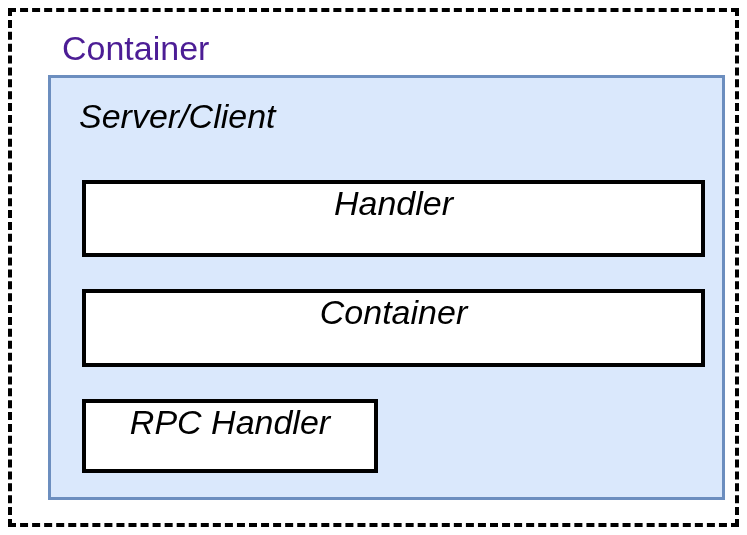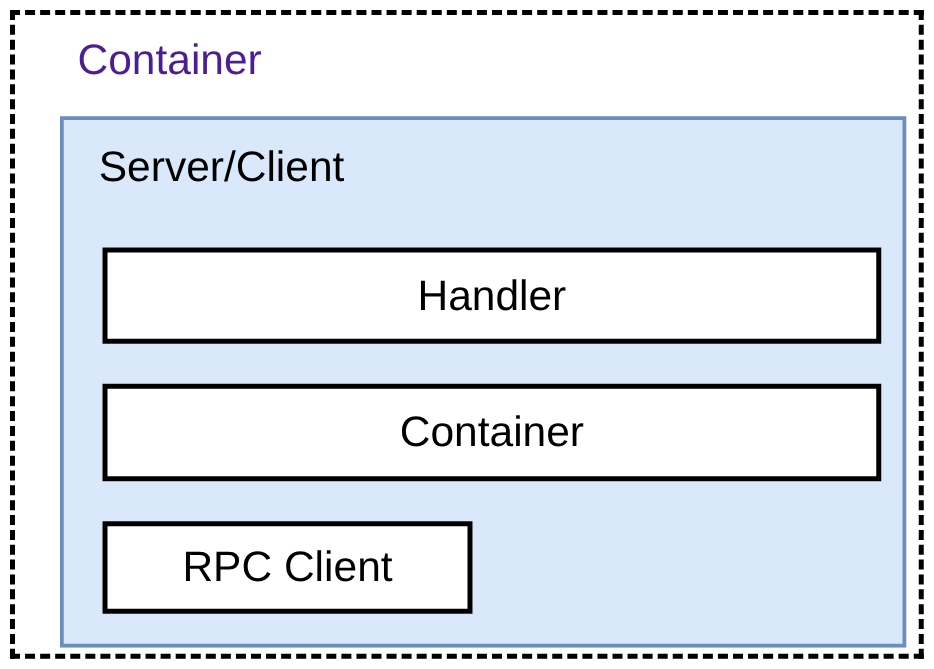--- a/index.html
+++ b/index.html
@@ -41,46 +41,46 @@
     line-height: 40px;
     color: #4c1d95;
     white-space: nowrap;
     letter-spacing: 0px;
   }
 
   
   .panel {
     position: absolute;
     left: 36px;
-    top: 81px;
+    top: 63px;
     width: 677px;
     height: 425px;
     box-sizing: border-box;
     background: #dae8fc;
     border: 3px solid #6c8ebf;
+    font-style: italic;
   }
 
   .panel-label {
     position: absolute;
     left: 28px;
     top: 18px;
     font-size: 34px;
     line-height: 40px;
     color: #000000;
     white-space: nowrap;
   }
 
   
   .node {
     position: absolute;
     box-sizing: border-box;
     background: #ffffff;
     border: 4px solid #000000;
     display: flex;
-    align-items: center;
     justify-content: center;
     color: #000000;
     font-size: 34px;
     line-height: 38px;
     white-space: nowrap;
   }
 
   
   .node.handler {
     left: 31px;
@@ -122,19 +122,19 @@
 
       <div class="node handler">
         <span>Handler</span>
       </div>
 
       <div class="node protocol">
         <span>Container</span>
       </div>
 
       <div class="node rpc-server">
-        <span>RPC Client</span>
+        <span>RPC Handler</span>
       </div>
 
 
     </div>
   </div>
 </div>
 
 </body></html>

